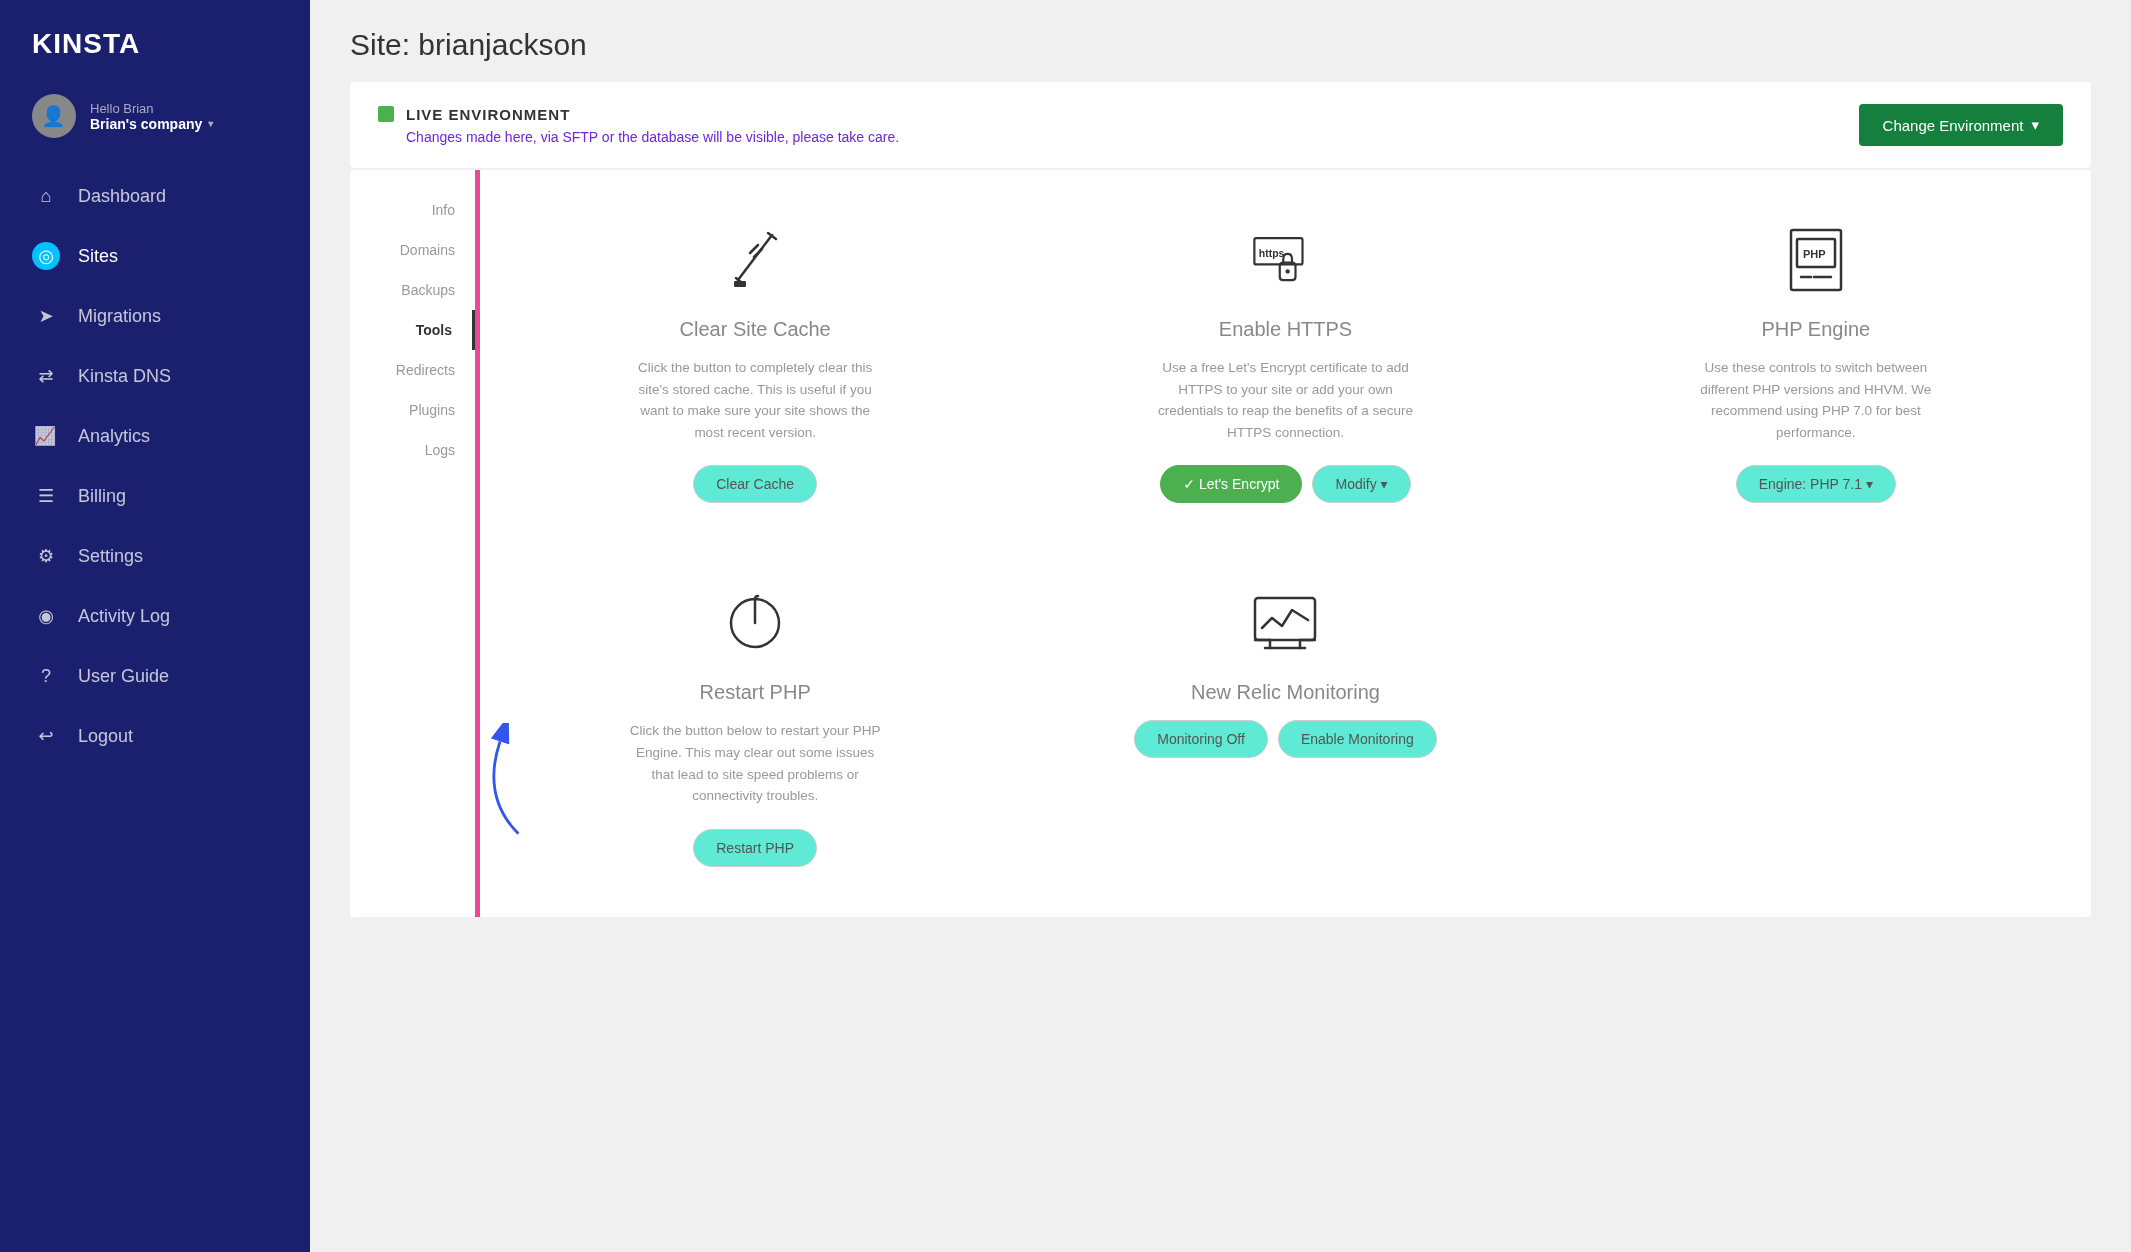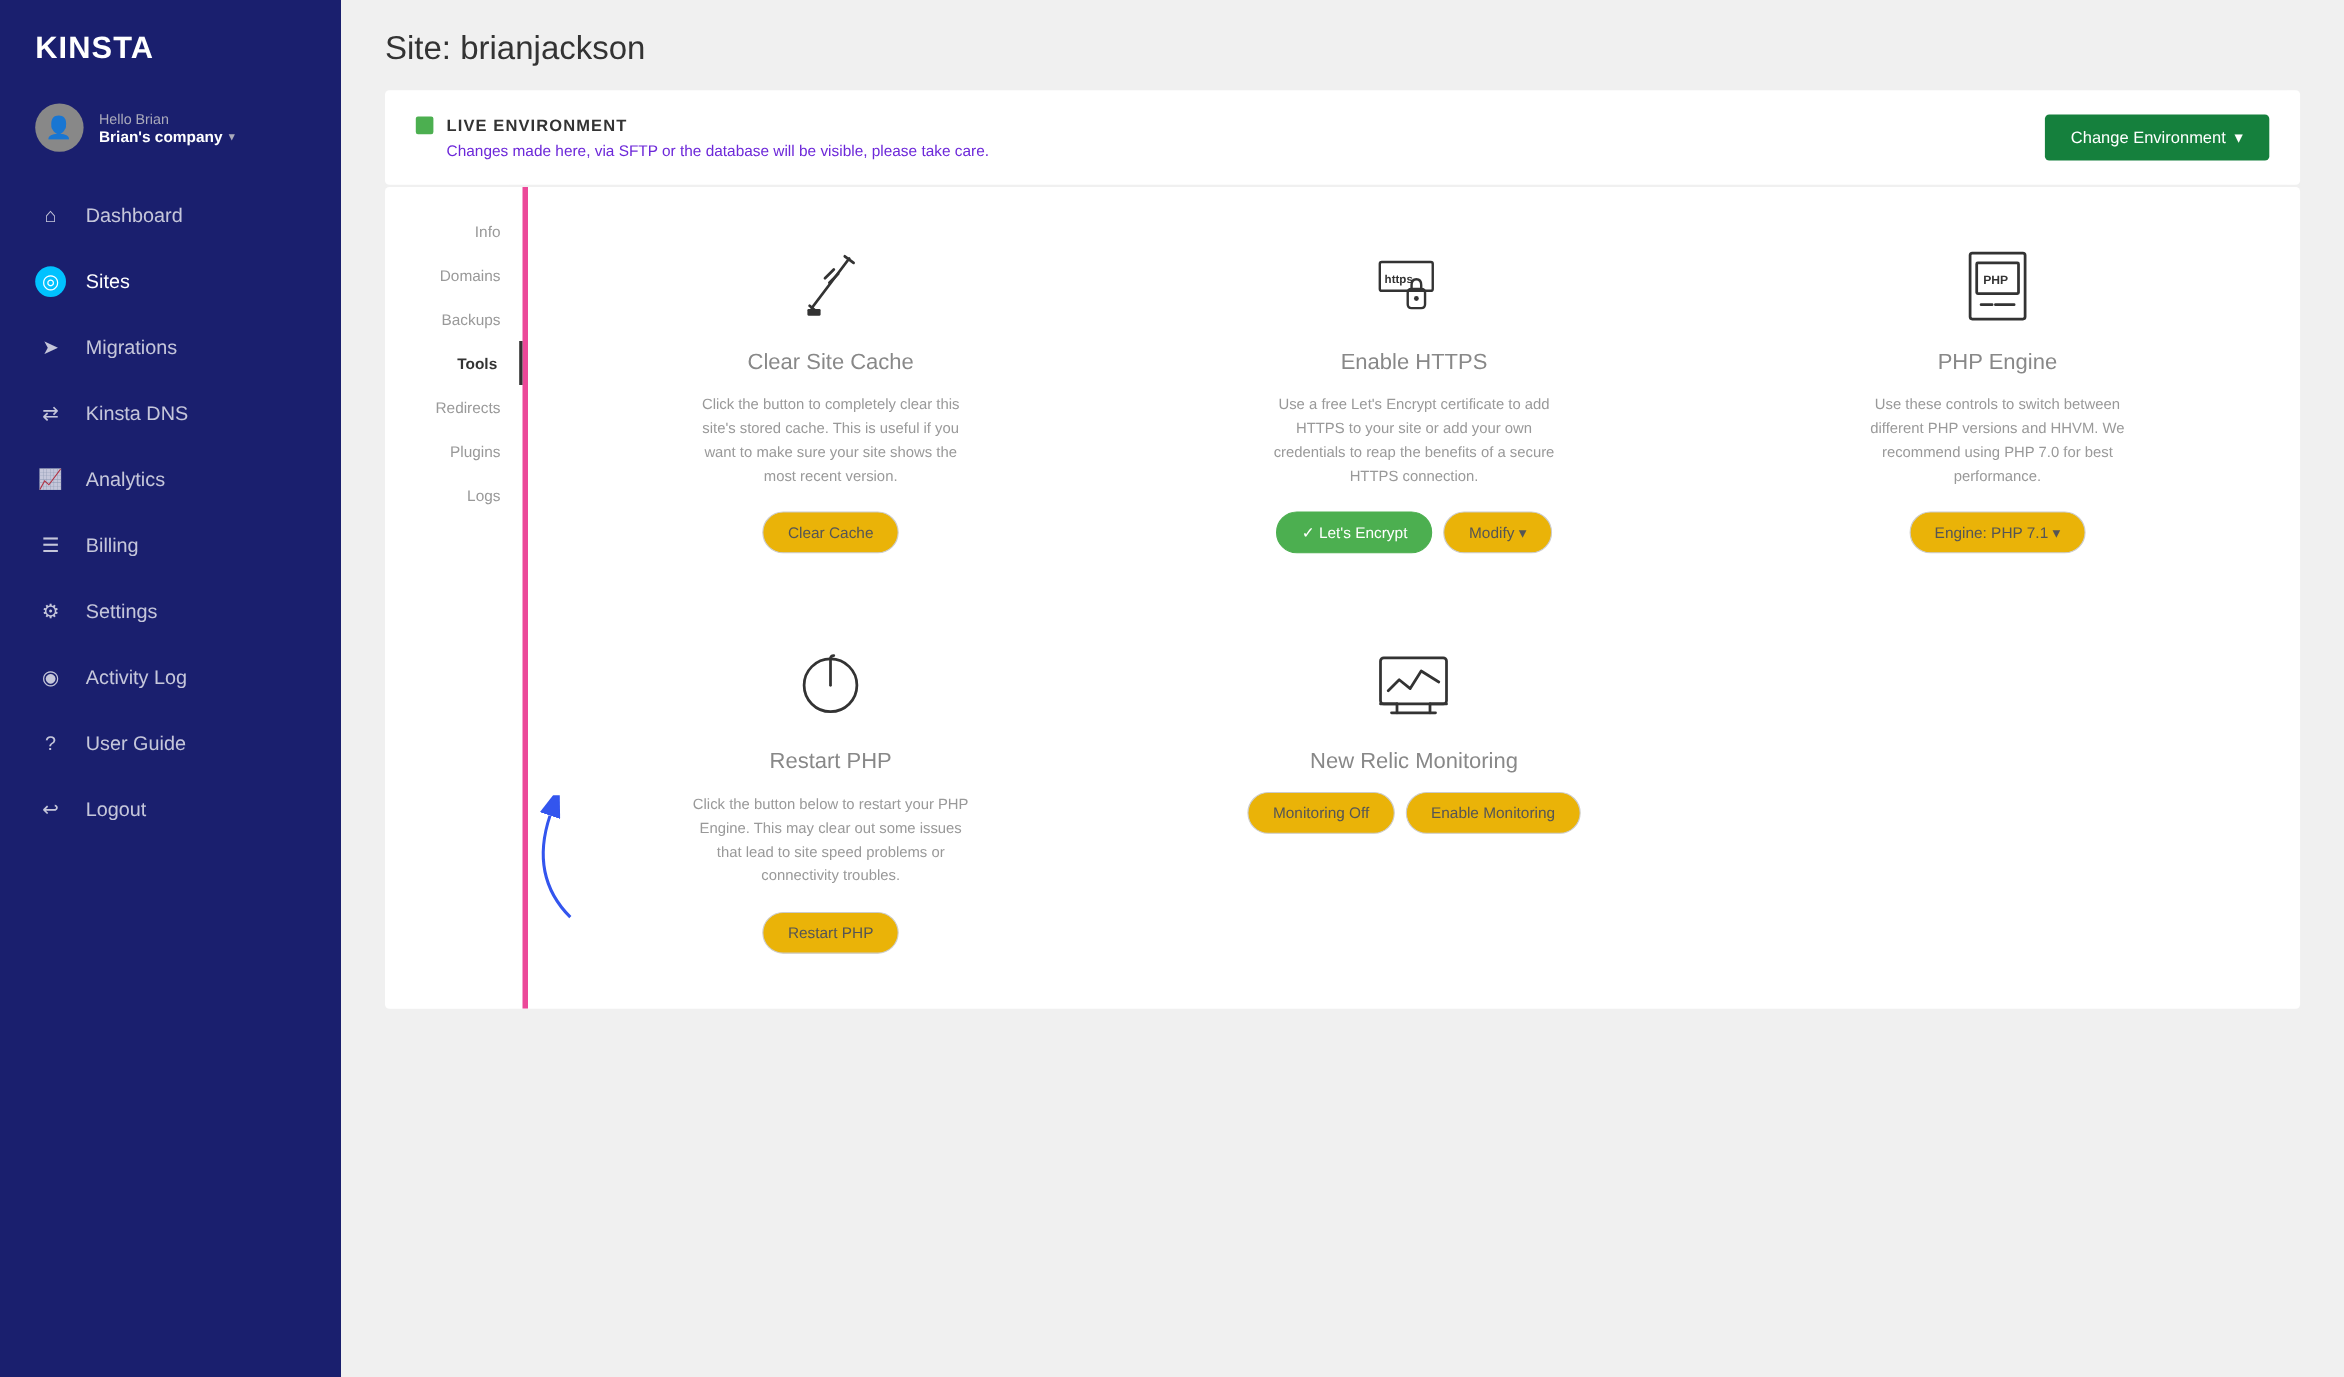--- a/index.html
+++ b/index.html
@@ -196,21 +196,21 @@
       color: #999;
       line-height: 1.6;
       margin-bottom: 22px;
       max-width: 260px;
     }
     .tool-actions { display: flex; gap: 10px; flex-wrap: wrap; justify-content: center; }
     .btn {
       padding: 10px 22px;
       border-radius: 20px;
       border: 1.5px solid #ccc;
-      background: #eab308;
+      background: #5eead4;
       font-size: 14px;
       color: #555;
       cursor: pointer;
       font-weight: 500;
     }
     .btn-green {
       background: #4caf50;
       color: white;
       border-color: #4caf50;
       display: flex;

